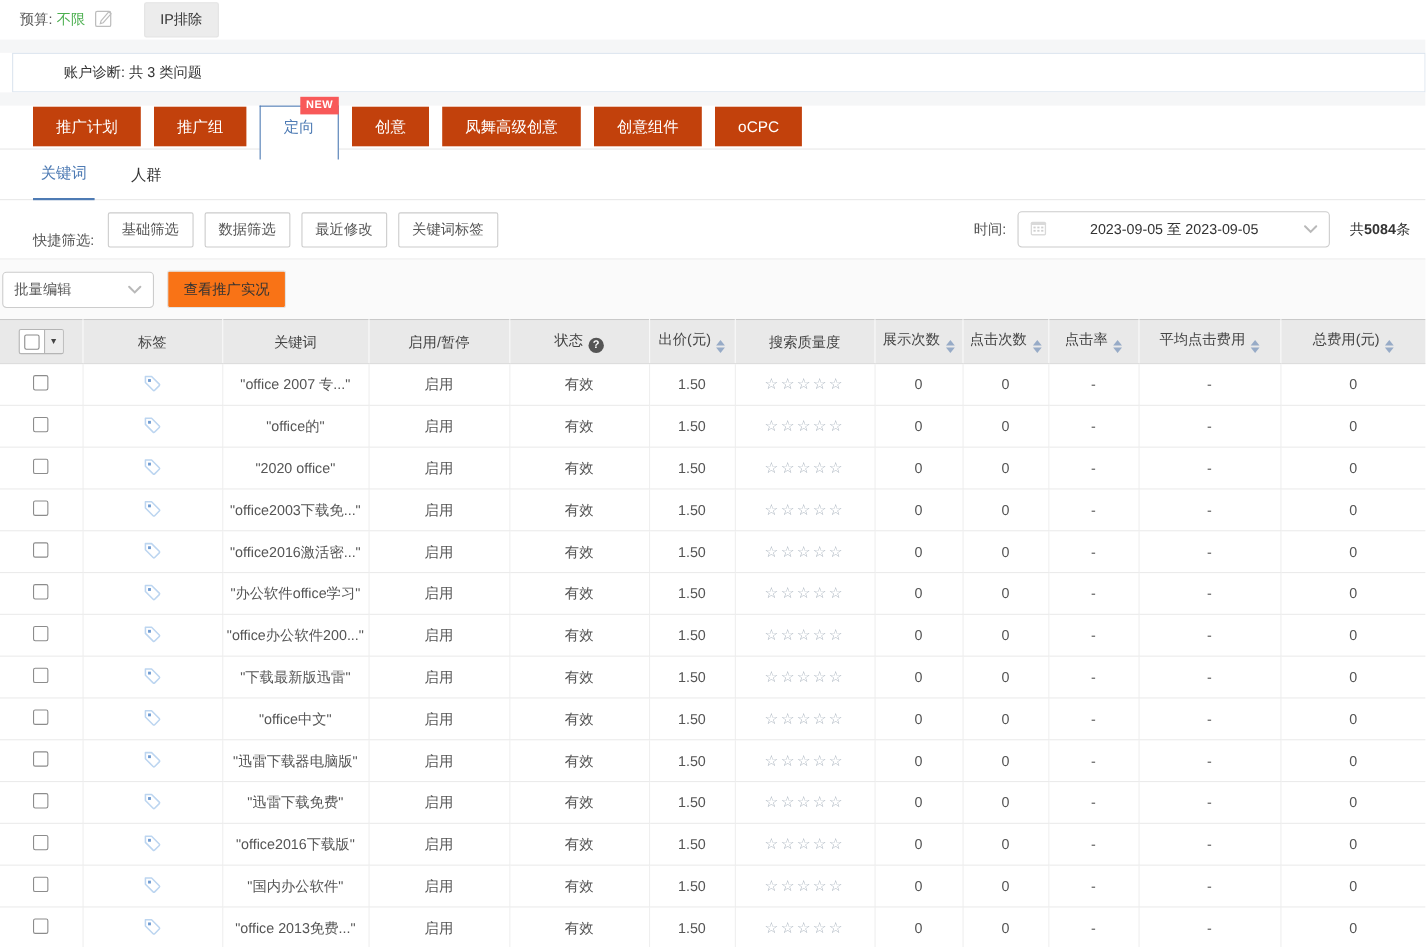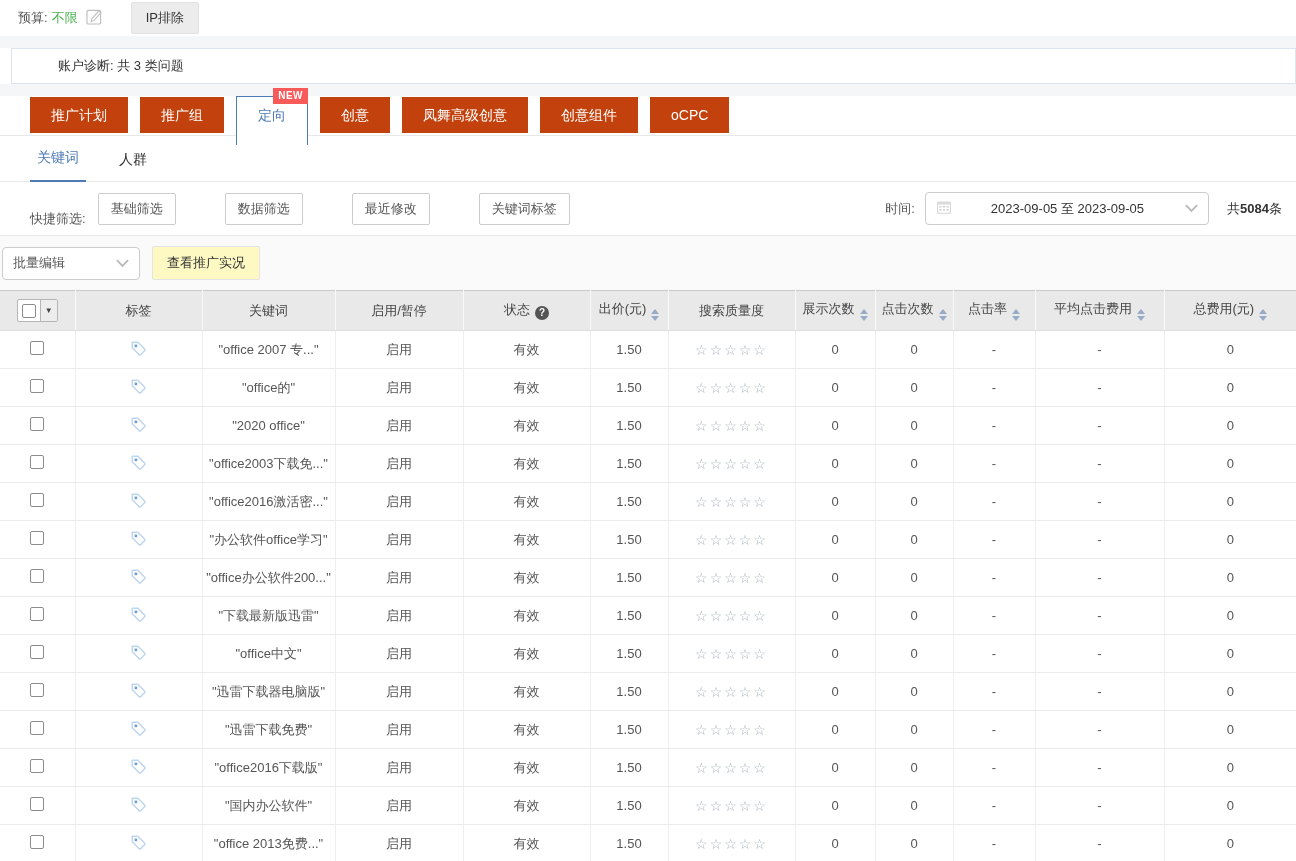--- a/index.html
+++ b/index.html
@@ -48,21 +48,21 @@
     height:33px; padding:0 10px; cursor:pointer; background:#fff;gap:27px; }
   .date-range .txt { font-size:13px; color:#333; margin:0 14px 0 12px; }
   .total-count { margin-left:18px; color:#333; }
   .total-count b { font-weight:bold;text-align:center; }
 
   
   .toolbar-row { height:54px; background:#fafafa; display:flex; align-items:center; padding-left:2px; }
   .batch-select { width:138px; height:33px; border:1px solid #ccc; border-radius:4px; background:#fff;
     display:flex; align-items:center; justify-content:space-between; padding:0 10px; font-size:13px;
     color:#555; cursor:pointer; }
-  .view-live-btn { margin-left:12px; background:#fef9c3; border:1px solid #e3e3e3; border-radius:2px;
+  .view-live-btn { margin-left:12px; background:#f97316; border:1px solid #e3e3e3; border-radius:2px;
     padding:7px 14px; font-size:13px; color:#333; cursor:pointer; }
 
   
   table { width:1296px; border-collapse:collapse; table-layout:fixed; font-size:13px; }
   thead th { background:#e9e9e9; height:40px; font-weight:normal; color:#444;
     border-top:1px solid #c9c9c9; border-bottom:1px solid #ddd; border-right:1px solid #f8f8f8;
     text-align:center; white-space:nowrap; }
   thead th:last-child { border-right:none; }
   tbody td { height:38px; border-bottom:1px solid #ebebeb; border-right:1px solid #efefef;
     text-align:center; color:#555; white-space:nowrap; overflow:hidden; }
@@ -125,21 +125,21 @@
     <div class="tab"><span>oCPC</span></div>
   </div>
 
 <div class="subtabs-row" id="subtabs">
     <div class="subtab active">关键词</div>
     <div class="subtab">人群</div>
   </div>
 
 <div class="filter-row">
   <span class="filter-label">快捷筛选:</span>
-  <span id="filter-buttons" style="display:flex;gap:39px;">
+  <span id="filter-buttons" style="display:flex;">
       <button class="filter-btn">基础筛选</button>
       <button class="filter-btn">数据筛选</button>
       <button class="filter-btn">最近修改</button>
       <button class="filter-btn">关键词标签</button>
     </span>
   <span class="filter-right">
     <span class="time-label">时间:</span>
     <span class="date-range">
       <span>
         <svg width="16" height="16" viewBox="0 0 16 16">

